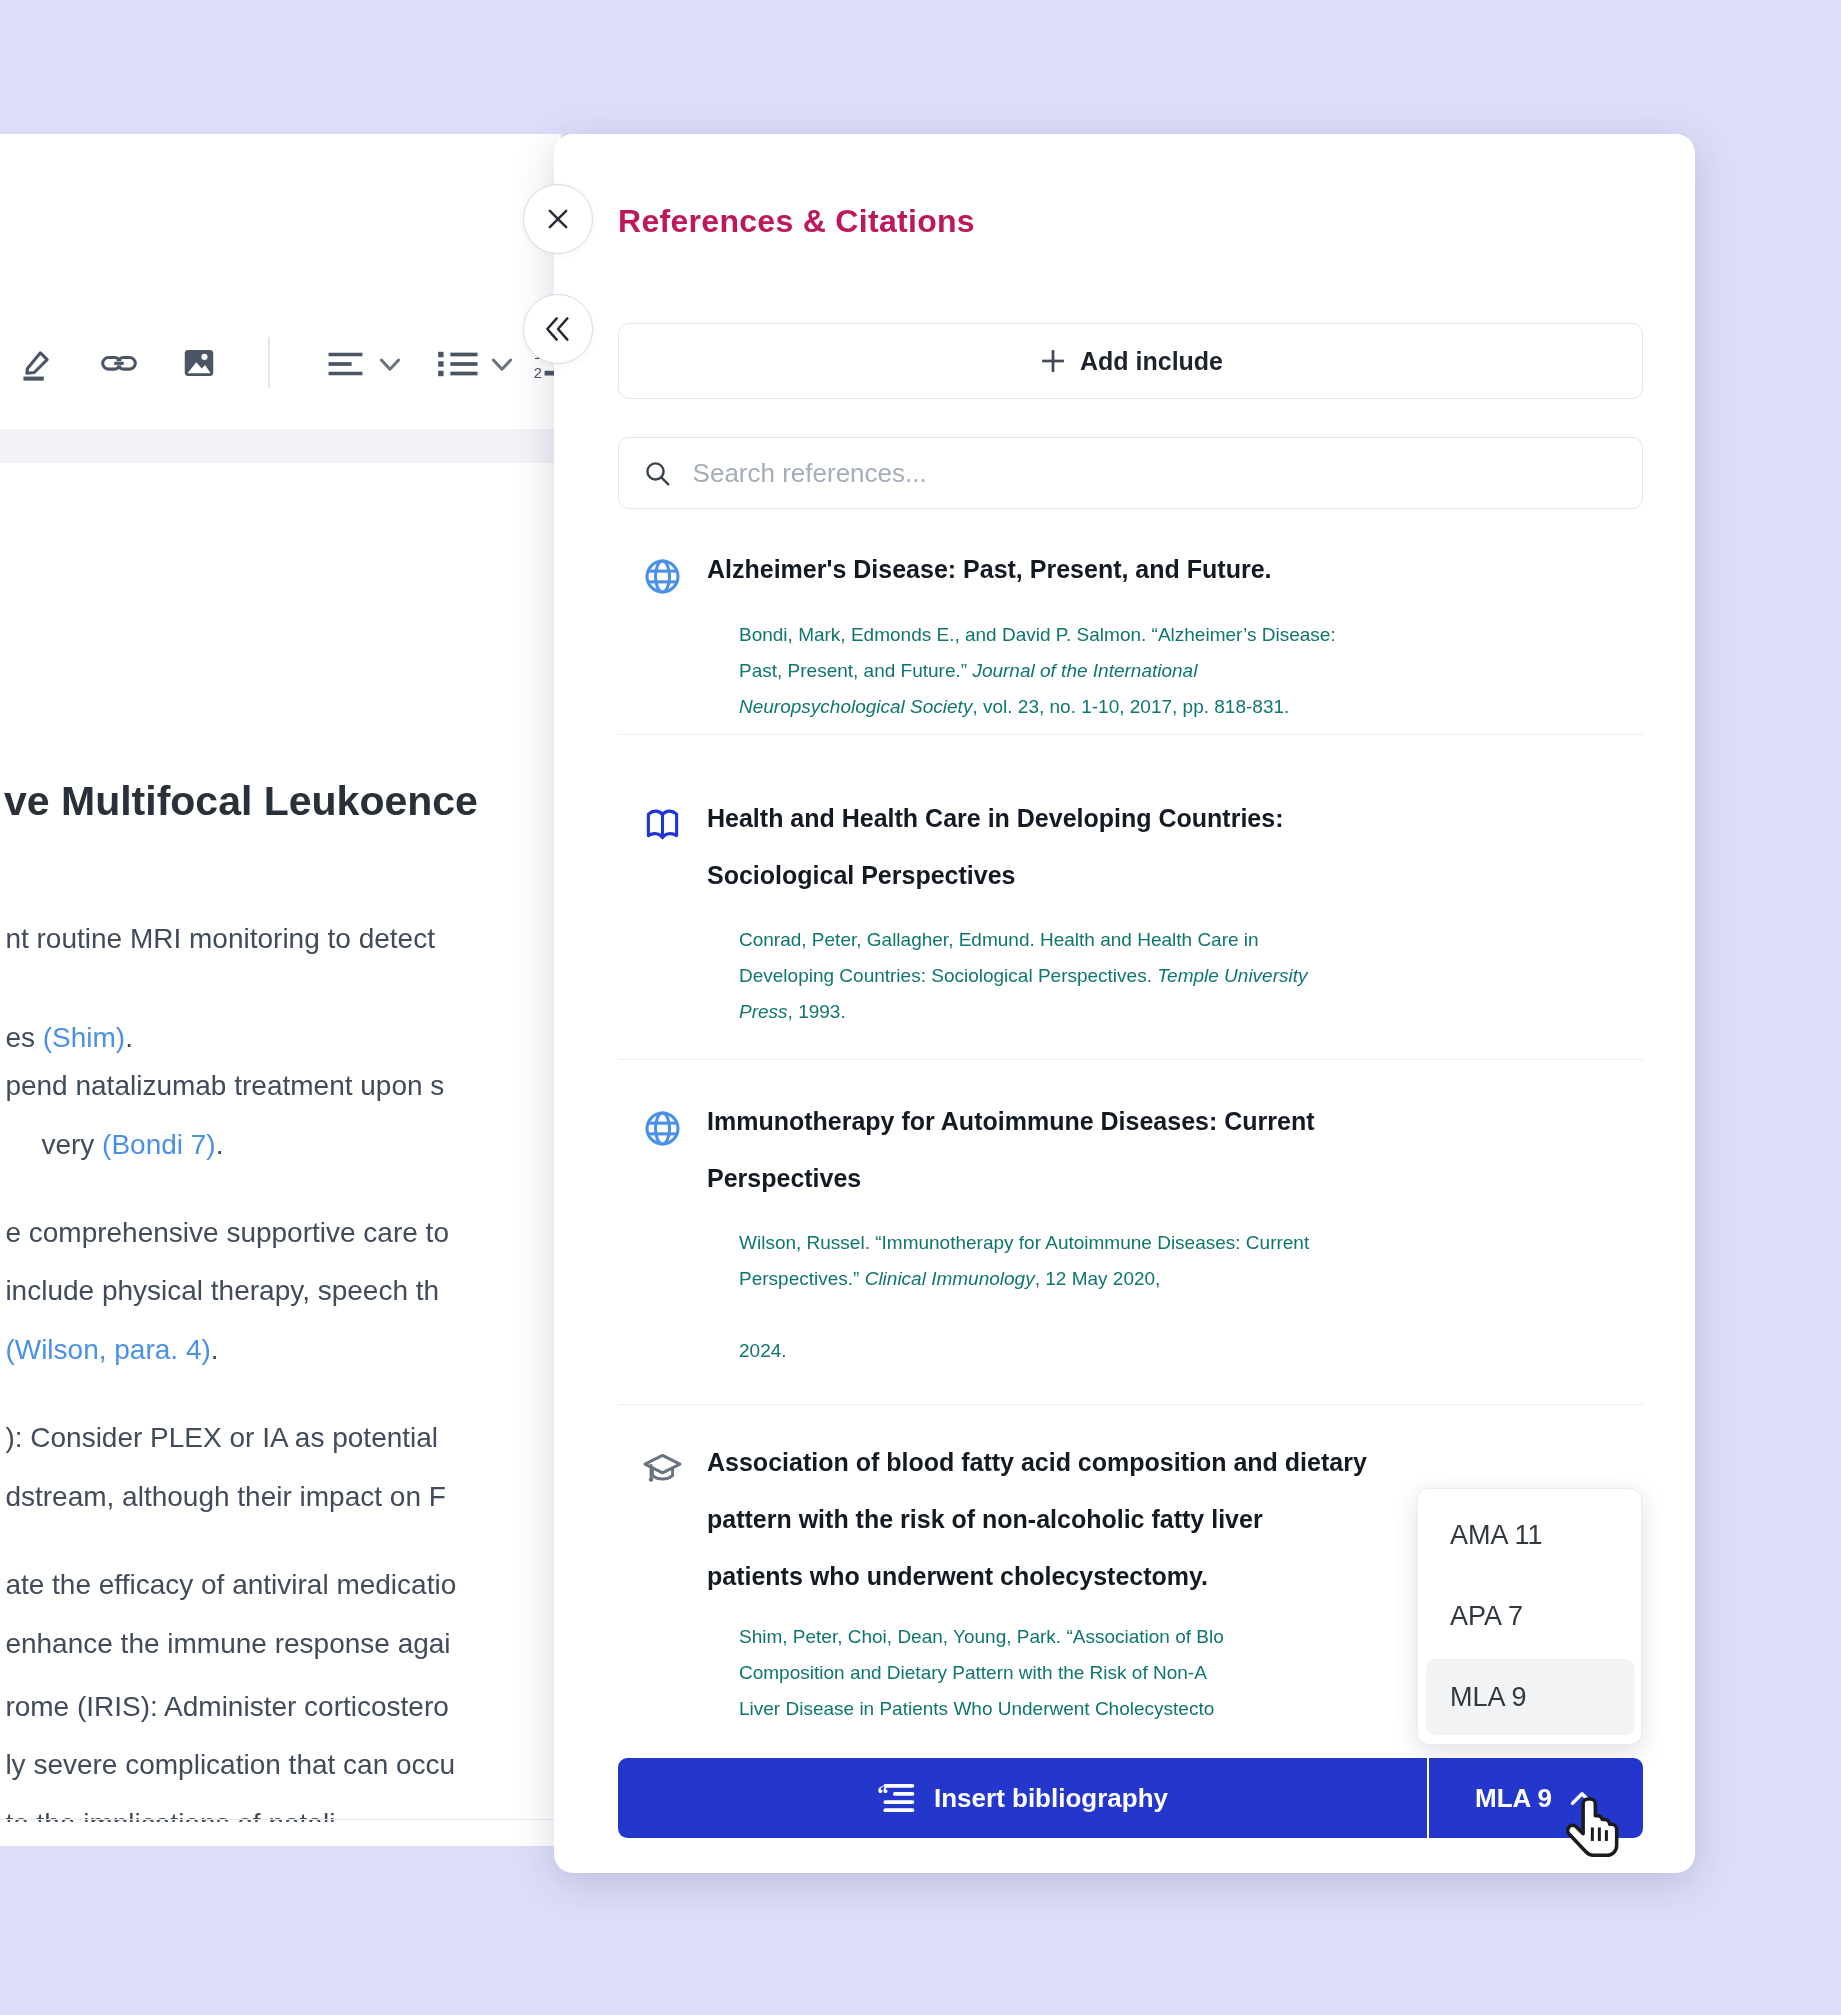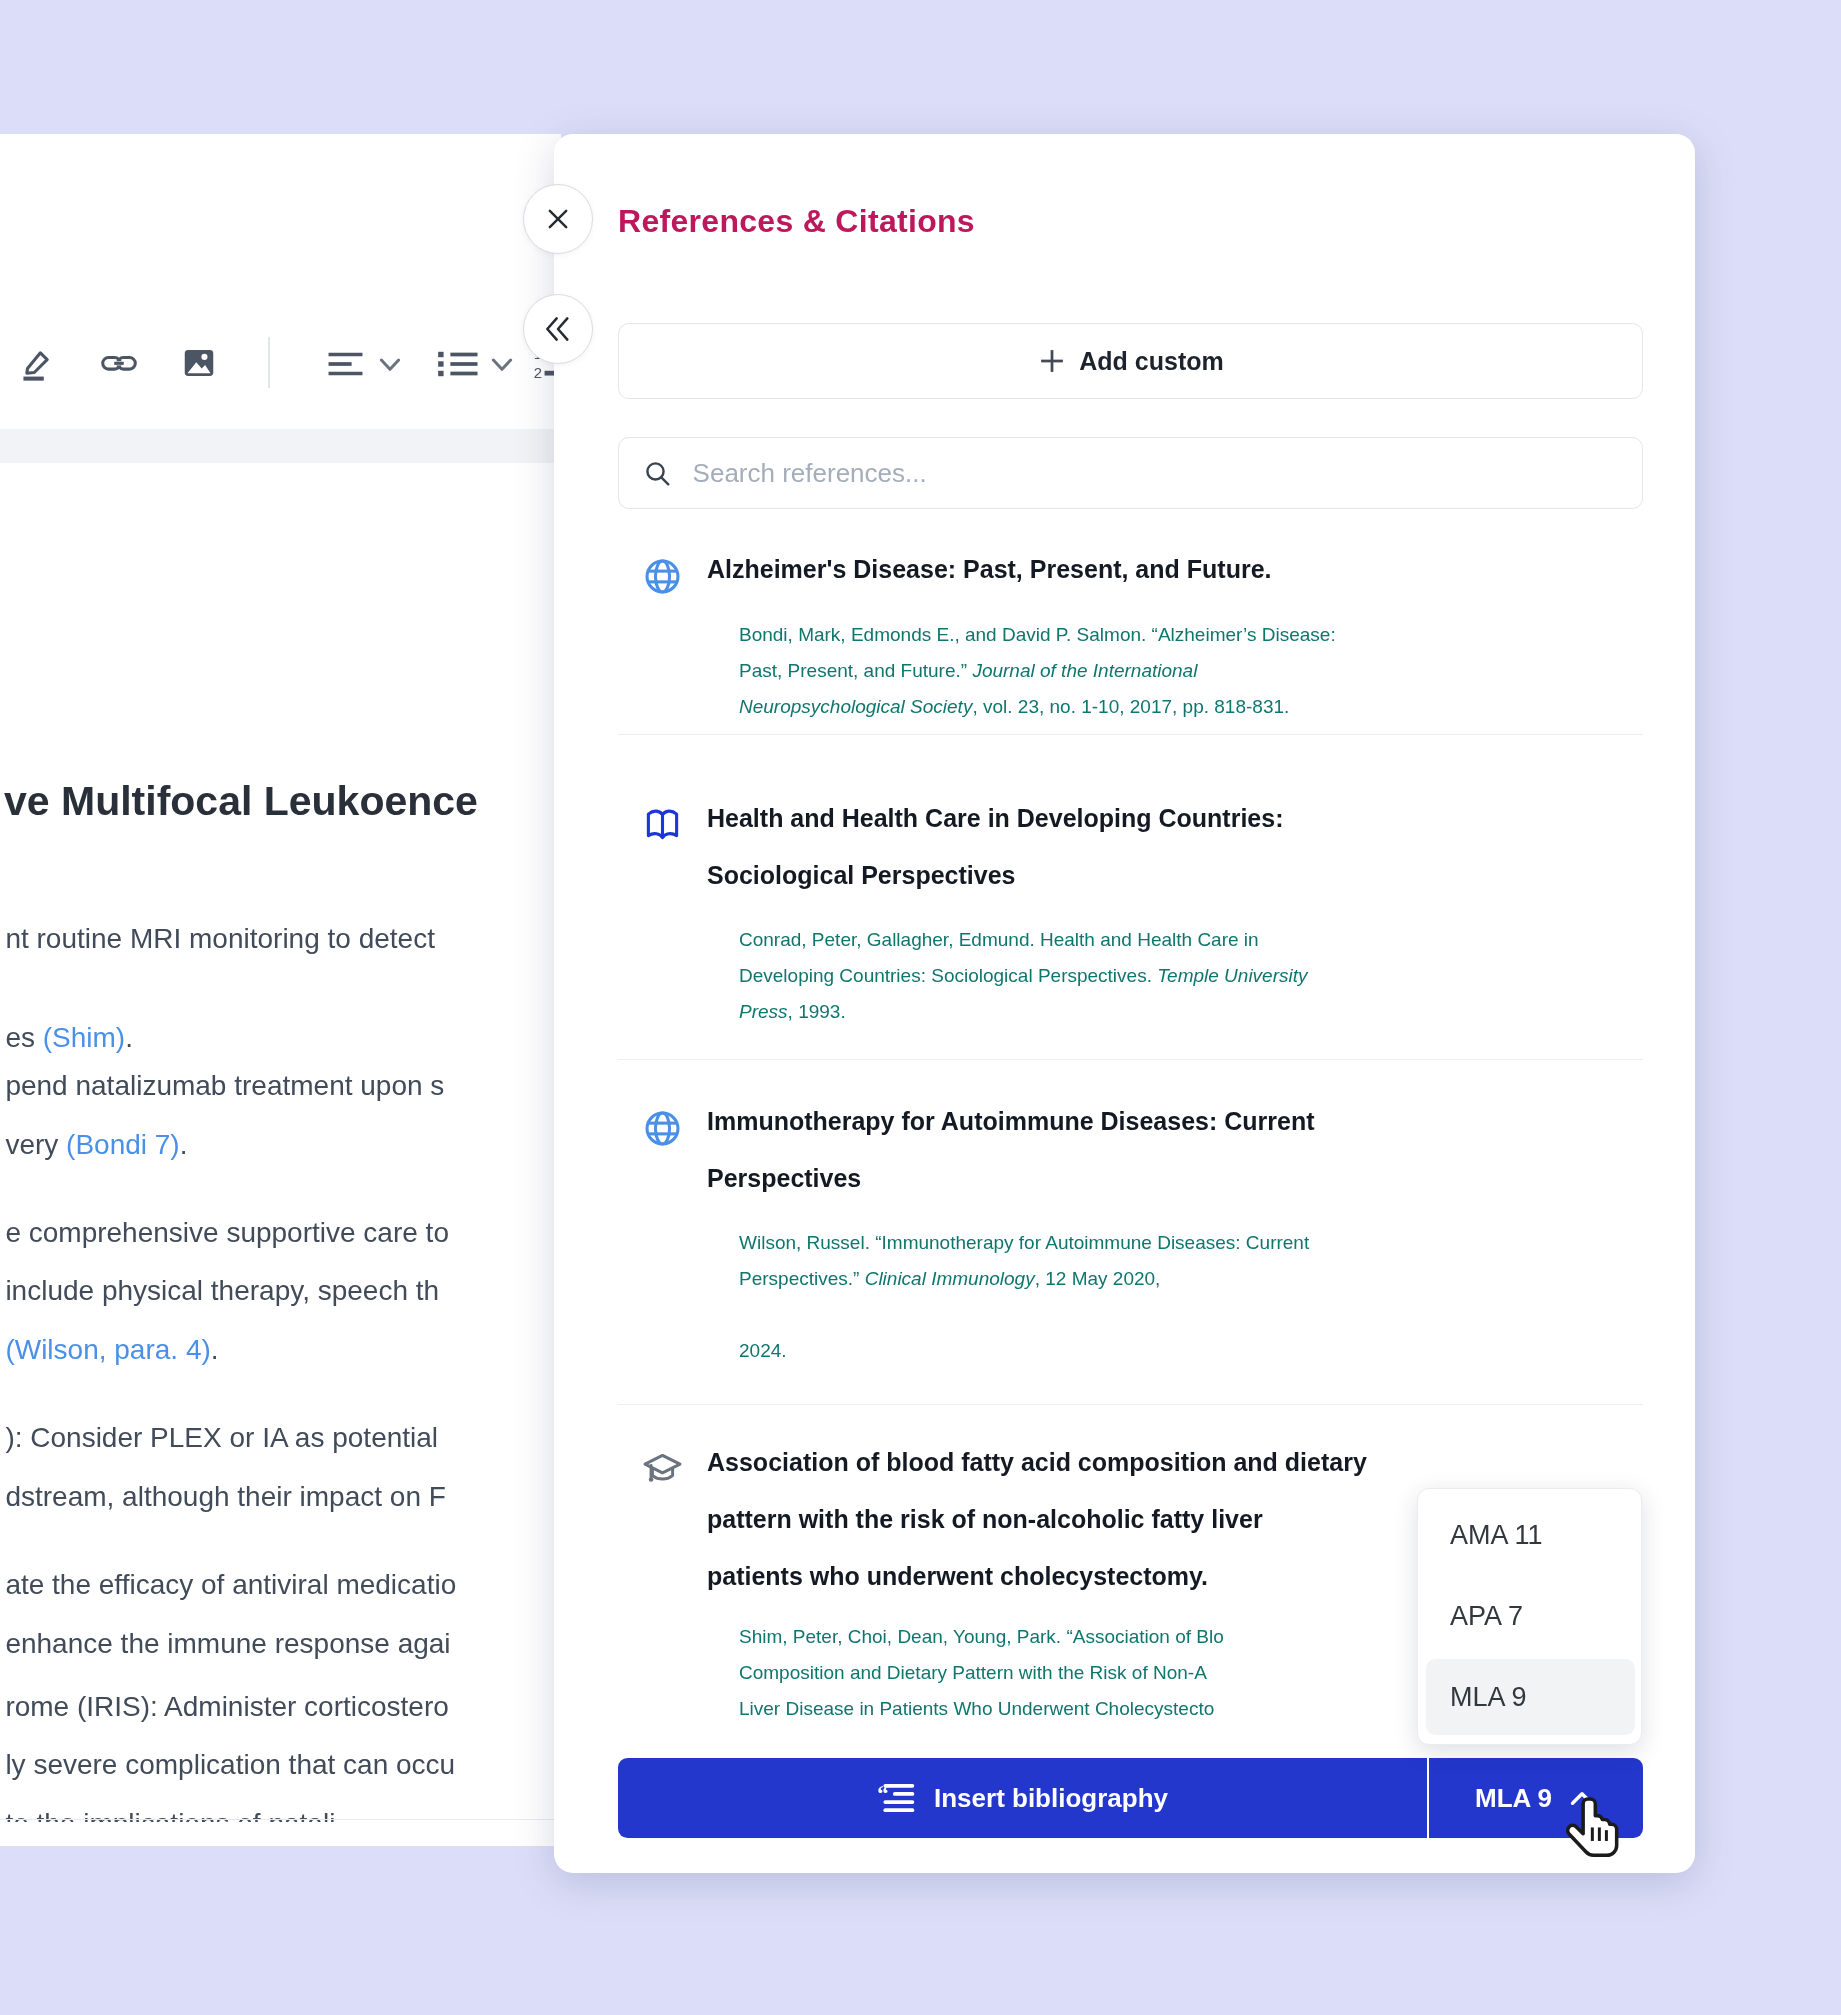--- a/index.html
+++ b/index.html
@@ -95,21 +95,21 @@
       <rect x="20" y="38" width="14" height="7" fill="#4b5563"></rect>
     </svg>
 
     <div id="canvas-band"></div>
 
     <div id="doc-heading">ve Multifocal Leukoence</div>
     <div id="doc-lines">
         <div class="doc-line" style="top: 789px;"><span>nt routine MRI monitoring to detect</span></div>
         <div class="doc-line" style="top: 848px; margin-top: 40px;"><span>es </span><span class="lnk">(Shim)</span><span>.</span></div>
         <div class="doc-line" style="top: 936px;"><span>pend natalizumab treatment upon s</span></div>
-        <div class="doc-line" style="top: 995px;"><span>very </span><span class="lnk">(Bondi 7)</span><span>.</span></div>
+        <div class="doc-line" style="top: 995px; margin-left: 36px;"><span>very </span><span class="lnk">(Bondi 7)</span><span>.</span></div>
         <div class="doc-line" style="top: 1083px;"><span>e comprehensive supportive care to</span></div>
         <div class="doc-line" style="top: 1141px;"><span>include physical therapy, speech th</span></div>
         <div class="doc-line" style="top: 1200px;"><span class="lnk">(Wilson, para. 4)</span><span>.</span></div>
         <div class="doc-line" style="top: 1288px;"><span>): Consider PLEX or IA as potential</span></div>
         <div class="doc-line" style="top: 1347px;"><span>dstream, although their impact on F</span></div>
         <div class="doc-line" style="top: 1435px;"><span>ate the efficacy of antiviral medicatio</span></div>
         <div class="doc-line" style="top: 1494px;"><span>enhance the immune response agai</span></div>
         <div class="doc-line" style="top: 1557px;"><span>rome (IRIS): Administer corticostero</span></div>
         <div class="doc-line" style="top: 1615px;"><span>ly severe complication that can occu</span></div>
       </div>
@@ -132,21 +132,21 @@
       </svg>
     </div>
 
     <div id="panel-title">References &amp; Citations</div>
 
     <div id="btn-add-custom">
       <svg width="30" height="30" viewBox="0 0 44 44">
         <line x1="22" y1="6" x2="22" y2="38" stroke="#434a56" stroke-width="4"></line>
         <line x1="6" y1="22" x2="38" y2="22" stroke="#434a56" stroke-width="4"></line>
       </svg>
-      <span>Add custom</span>
+      <span>Add include</span>
     </div>
 
     <div id="search-box">
       <svg width="31" height="31" viewBox="0 0 46 46">
         <circle cx="20" cy="20" r="12" fill="none" stroke="#3a4350" stroke-width="3.6"></circle>
         <line x1="29" y1="29" x2="39" y2="39" stroke="#3a4350" stroke-width="3.6" stroke-linecap="round"></line>
       </svg>
       <input id="search-input" type="text" value="" placeholder="Search references..." style="">
     </div>
 

